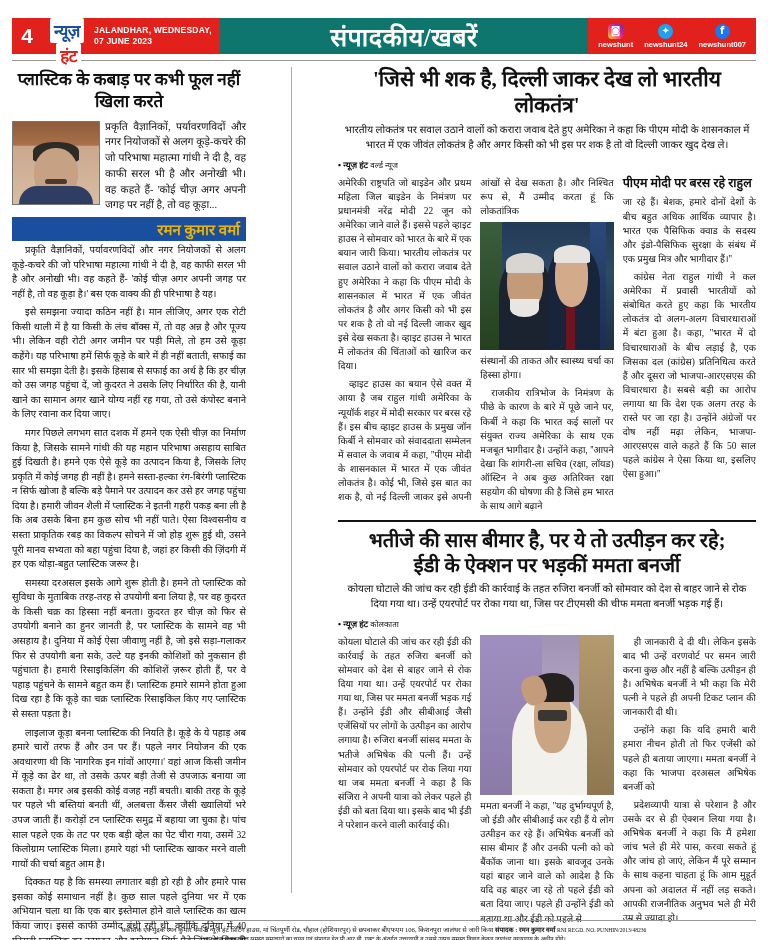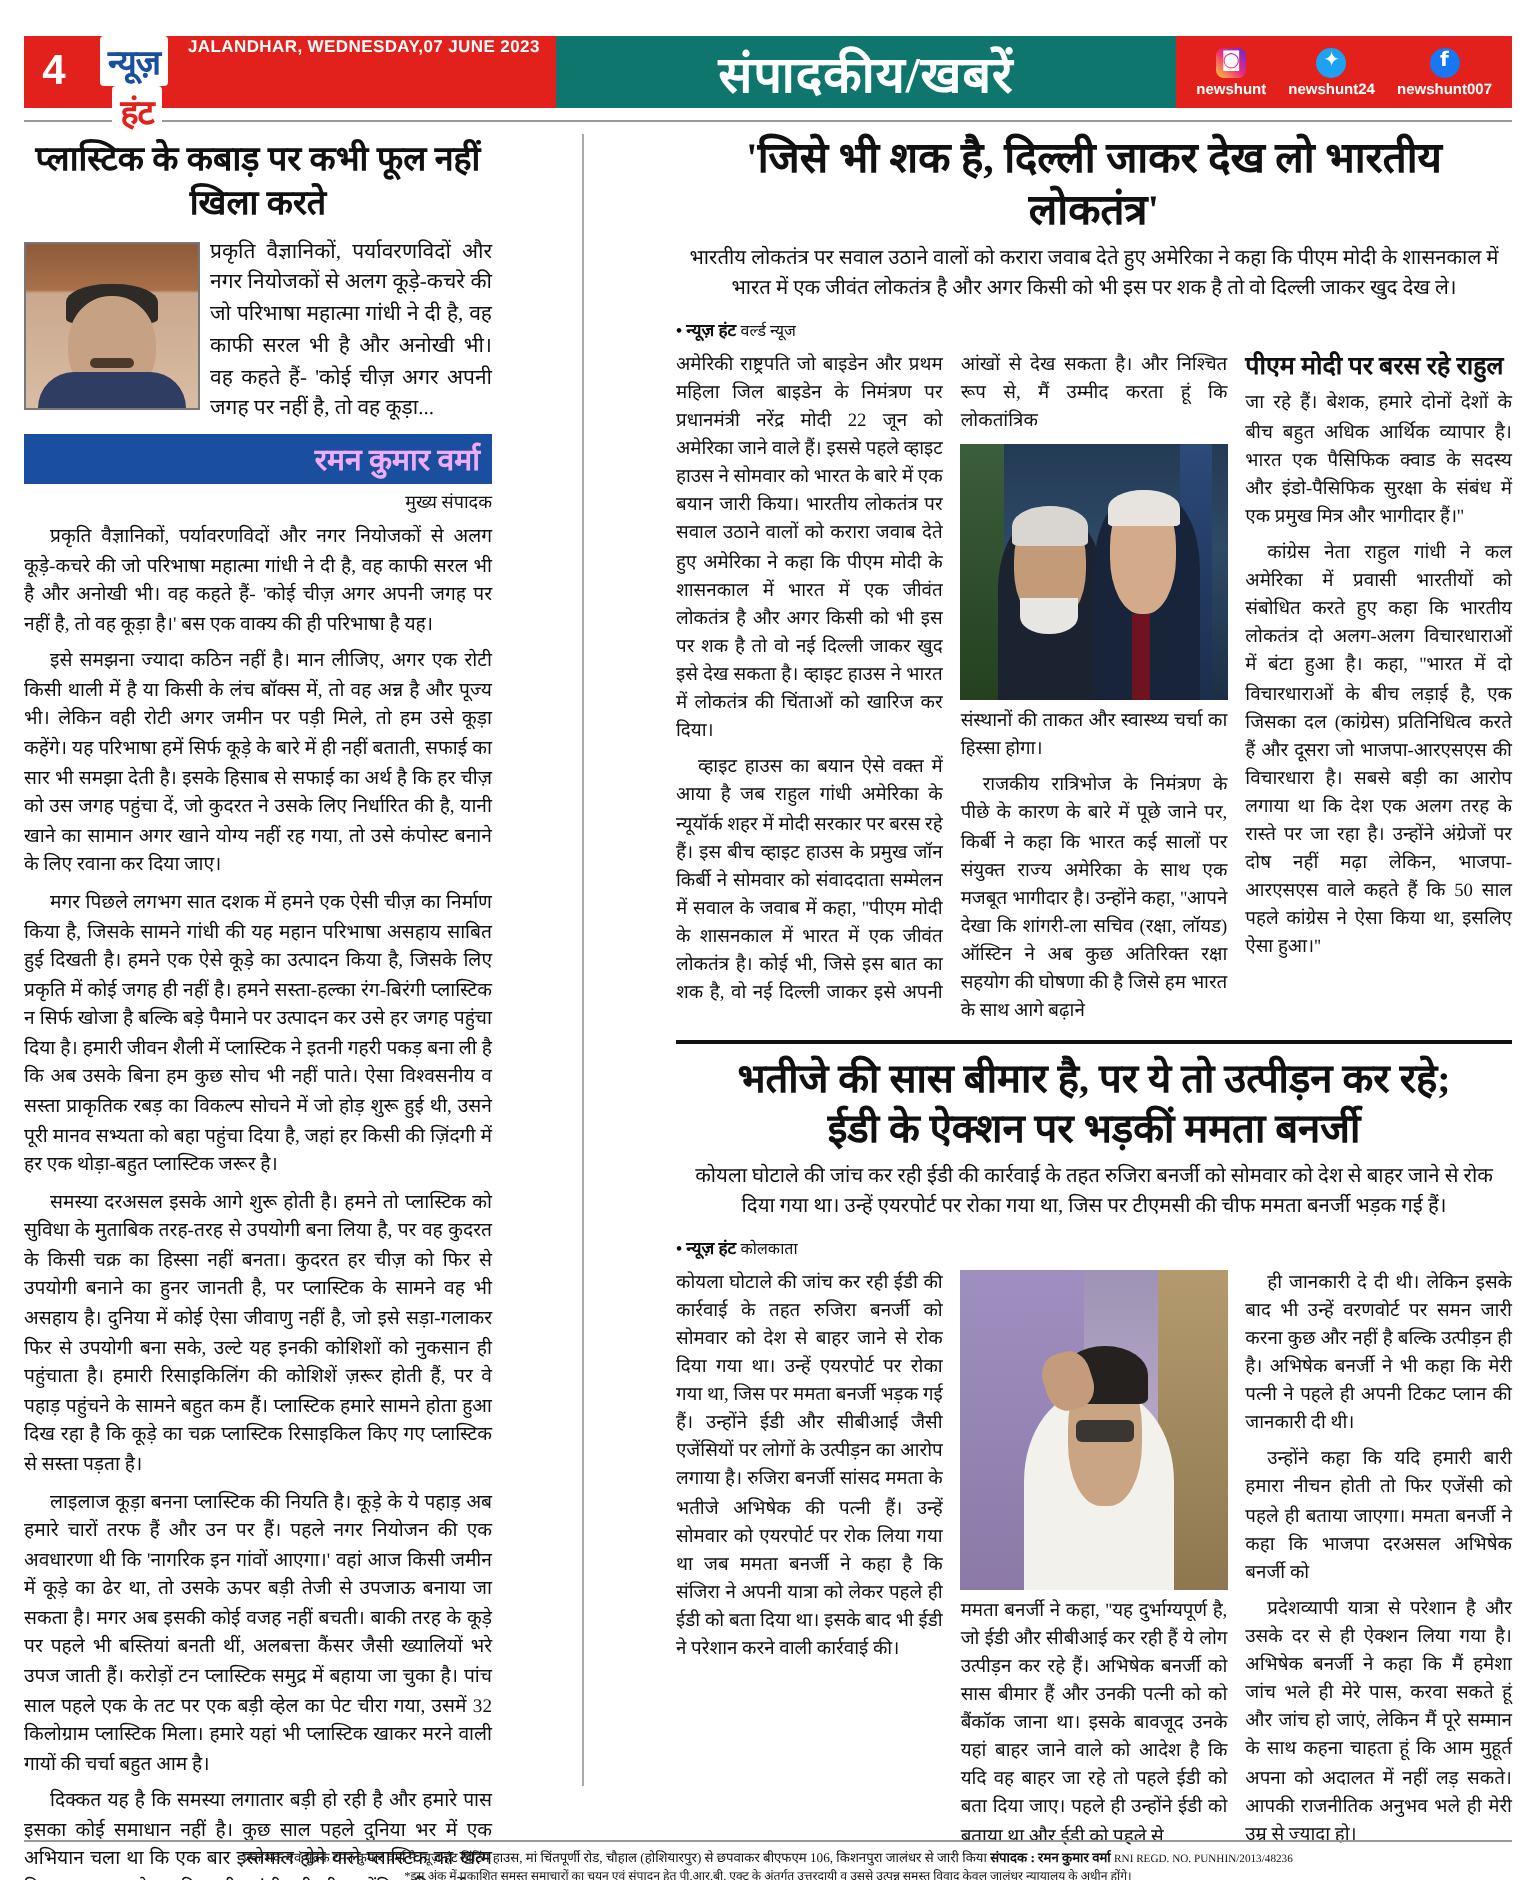--- a/index.html
+++ b/index.html
@@ -13,21 +13,21 @@
 
   
   .masthead{display:flex;align-items:stretch;height:36px;margin-top:18px;}
   .m-pageno{background:#e2211c;color:#fff;width:30px;display:flex;align-items:center;justify-content:center;
             font-family:"Liberation Sans",sans-serif;font-weight:bold;font-size:21px;}
   .m-logo{background:#e2211c;display:flex;align-items:center;padding:0 6px 0 8px;flex-direction:column;}
   .m-logo .lg1{background:#fff;color:#1a4fa0;font-weight:bold;font-size:17px;padding:1px 4px;border-radius:2px;
                font-family:"Liberation Sans",sans-serif;letter-spacing:-0.5px;}
   .m-logo .lg2{background:#fff;color:#e2211c;font-weight:bold;font-size:17px;padding:1px 4px;margin-left:3px;border-radius:2px;
                font-family:"Liberation Sans",sans-serif;letter-spacing:-0.5px;}
-  .m-date{background:#e2211c;color:#fff;display:flex;flex-direction:row;justify-content:center;
+  .m-date{background:#e2211c;color:#fff;display:flex;flex-direction:column;justify-content:center;
           padding:0 8px 0 4px;font-family:"Liberation Sans",sans-serif;font-weight:bold;
           font-size:8.5px;line-height:1.25;letter-spacing:.2px;}
   .m-title{background:#0f766e;color:#fff;flex:1;display:flex;align-items:center;justify-content:center;
            font-weight:bold;font-size:25px;letter-spacing:.5px;}
   .m-social{background:#e2211c;display:flex;align-items:center;justify-content:center;gap:11px;padding:0 10px;}
   .soc{display:flex;flex-direction:column;align-items:center;gap:1px;}
   .soc .glyph{width:15px;height:15px;border-radius:4px;display:flex;align-items:center;justify-content:center;
               font-family:"DejaVu Sans",sans-serif;font-size:10px;font-weight:bold;color:#fff;line-height:1;}
   .soc .ig{background:linear-gradient(45deg,#f9ce34,#ee2a7b,#6228d7);}
   .soc .tw{background:#1da1f2;border-radius:50%;}
@@ -49,21 +49,21 @@
       linear-gradient(180deg,#8d5a3b 0%,#a9714a 28%,#caa88d 30%,#d8bda4 100%);position:relative;overflow:hidden;}
   .ed-photo .face{position:absolute;left:50%;top:26px;transform:translateX(-50%);
       width:44px;height:50px;border-radius:48% 48% 44% 44%;background:#c7a183;}
   .ed-photo .hair{position:absolute;left:50%;top:20px;transform:translateX(-50%);
       width:46px;height:20px;border-radius:46% 46% 14% 14%;background:#2e2b27;}
   .ed-photo .mouth{position:absolute;left:50%;top:57px;transform:translateX(-50%);
       width:22px;height:5px;background:#4b3a2c;border-radius:3px;}
   .ed-photo .body{position:absolute;left:50%;bottom:0;transform:translateX(-50%);
       width:74px;height:18px;background:#2f3d63;border-radius:30px 30px 0 0;}
   .ed-intro{font-size:10.5px;line-height:1.5;text-align:justify;}
-  .ed-author{background:#1a4fa0;color:#f0abfc;text-align:right;font-weight:bold;font-size:15px;
+  .ed-author{background:#1a4fa0;color:#eab308;text-align:right;font-weight:bold;font-size:15px;
              padding:2px 6px;margin:4px 0 2px;clear:none;}
   .ed-author-sub{text-align:right;font-size:9px;margin-bottom:5px;}
   .ed-body{clear:both;font-size:9.6px;line-height:1.52;text-align:justify;}
   .ed-body p{margin:0 0 4px;text-indent:13px;}
 
   
   .hl-main{font-weight:bold;font-size:21px;line-height:1.22;text-align:center;margin:0 0 5px;}
   .hl-sub{font-size:10.2px;line-height:1.45;text-align:center;margin:0 0 6px;padding:0 6px;}
   .byline{font-size:8.6px;font-weight:bold;margin:0 0 5px;}
   .byline .dot{color:#000;}
@@ -136,21 +136,20 @@
         <div class="ed-photo">
           <div class="hair"></div>
           <div class="face"></div>
           <div class="mouth"></div>
           <div class="body"></div>
         </div>
       </div>
       <div class="ed-intro">प्रकृति वैज्ञानिकों, पर्यावरणविदों और नगर नियोजकों से अलग कूड़े-कचरे की जो परिभाषा महात्मा गांधी ने दी है, वह काफी सरल भी है और अनोखी भी। वह कहते हैं- 'कोई चीज़ अगर अपनी जगह पर नहीं है, तो वह कूड़ा...</div>
 
       <div class="ed-author">रमन कुमार वर्मा</div>
-      <div class="ed-author-sub">मुख्य संपादक</div>
 
       <div class="ed-body">
         <p>प्रकृति वैज्ञानिकों, पर्यावरणविदों और नगर नियोजकों से अलग कूड़े-कचरे की जो परिभाषा महात्मा गांधी ने दी है, वह काफी सरल भी है और अनोखी भी। वह कहते हैं- 'कोई चीज़ अगर अपनी जगह पर नहीं है, तो वह कूड़ा है।' बस एक वाक्य की ही परिभाषा है यह।</p>
         <p>इसे समझना ज्यादा कठिन नहीं है। मान लीजिए, अगर एक रोटी किसी थाली में है या किसी के लंच बॉक्स में, तो वह अन्न है और पूज्य भी। लेकिन वही रोटी अगर जमीन पर पड़ी मिले, तो हम उसे कूड़ा कहेंगे। यह परिभाषा हमें सिर्फ कूड़े के बारे में ही नहीं बताती, सफाई का सार भी समझा देती है। इसके हिसाब से सफाई का अर्थ है कि हर चीज़ को उस जगह पहुंचा दें, जो कुदरत ने उसके लिए निर्धारित की है, यानी खाने का सामान अगर खाने योग्य नहीं रह गया, तो उसे कंपोस्ट बनाने के लिए रवाना कर दिया जाए।</p>
         <p>मगर पिछले लगभग सात दशक में हमने एक ऐसी चीज़ का निर्माण किया है, जिसके सामने गांधी की यह महान परिभाषा असहाय साबित हुई दिखती है। हमने एक ऐसे कूड़े का उत्पादन किया है, जिसके लिए प्रकृति में कोई जगह ही नहीं है। हमने सस्ता-हल्का रंग-बिरंगी प्लास्टिक न सिर्फ खोजा है बल्कि बड़े पैमाने पर उत्पादन कर उसे हर जगह पहुंचा दिया है। हमारी जीवन शैली में प्लास्टिक ने इतनी गहरी पकड़ बना ली है कि अब उसके बिना हम कुछ सोच भी नहीं पाते। ऐसा विश्वसनीय व सस्ता प्राकृतिक रबड़ का विकल्प सोचने में जो होड़ शुरू हुई थी, उसने पूरी मानव सभ्यता को बहा पहुंचा दिया है, जहां हर किसी की ज़िंदगी में हर एक थोड़ा-बहुत प्लास्टिक जरूर है।</p>
         <p>समस्या दरअसल इसके आगे शुरू होती है। हमने तो प्लास्टिक को सुविधा के मुताबिक तरह-तरह से उपयोगी बना लिया है, पर वह कुदरत के किसी चक्र का हिस्सा नहीं बनता। कुदरत हर चीज़ को फिर से उपयोगी बनाने का हुनर जानती है, पर प्लास्टिक के सामने वह भी असहाय है। दुनिया में कोई ऐसा जीवाणु नहीं है, जो इसे सड़ा-गलाकर फिर से उपयोगी बना सके, उल्टे यह इनकी कोशिशों को नुकसान ही पहुंचाता है। हमारी रिसाइकिलिंग की कोशिशें ज़रूर होती हैं, पर वे पहाड़ पहुंचने के सामने बहुत कम हैं। प्लास्टिक हमारे सामने होता हुआ दिख रहा है कि कूड़े का चक्र प्लास्टिक रिसाइकिल किए गए प्लास्टिक से सस्ता पड़ता है।</p>
         <p>लाइलाज कूड़ा बनना प्लास्टिक की नियति है। कूड़े के ये पहाड़ अब हमारे चारों तरफ हैं और उन पर हैं। पहले नगर नियोजन की एक अवधारणा थी कि 'नागरिक इन गांवों आएगा।' वहां आज किसी जमीन में कूड़े का ढेर था, तो उसके ऊपर बड़ी तेजी से उपजाऊ बनाया जा सकता है। मगर अब इसकी कोई वजह नहीं बचती। बाकी तरह के कूड़े पर पहले भी बस्तियां बनती थीं, अलबत्ता कैंसर जैसी ख्यालियों भरे उपज जाती हैं। करोड़ों टन प्लास्टिक समुद्र में बहाया जा चुका है। पांच साल पहले एक के तट पर एक बड़ी व्हेल का पेट चीरा गया, उसमें 32 किलोग्राम प्लास्टिक मिला। हमारे यहां भी प्लास्टिक खाकर मरने वाली गायों की चर्चा बहुत आम है।</p>
         <p>दिक्कत यह है कि समस्या लगातार बड़ी हो रही है और हमारे पास इसका कोई समाधान नहीं है। कुछ साल पहले दुनिया भर में एक अभियान चला था कि एक बार इस्तेमाल होने वाले प्लास्टिक का खत्म किया जाए। इससे काफी उम्मीद बंधी रही थी, क्योंकि दुनिया में 40 फीसदी प्लास्टिक का उत्पादन और इस्तेमाल सिर्फ पैकेजिंग के लिए ही होता है। भारत ने भी पहले अभियान चलाते तेजी से पास थी। मगर कोविड महामारी ने सारी प्राथमिकताएं बदल गईं। पॉलीथीन की पतली पॉलीथीन फिर बाज़ार में लौट आई। विज्ञान ने इस सदी की सबसे भयानक महामारी को तो मात दे दी, लेकिन प्लास्टिक फिर जीत गया।</p>
 
       </div>

